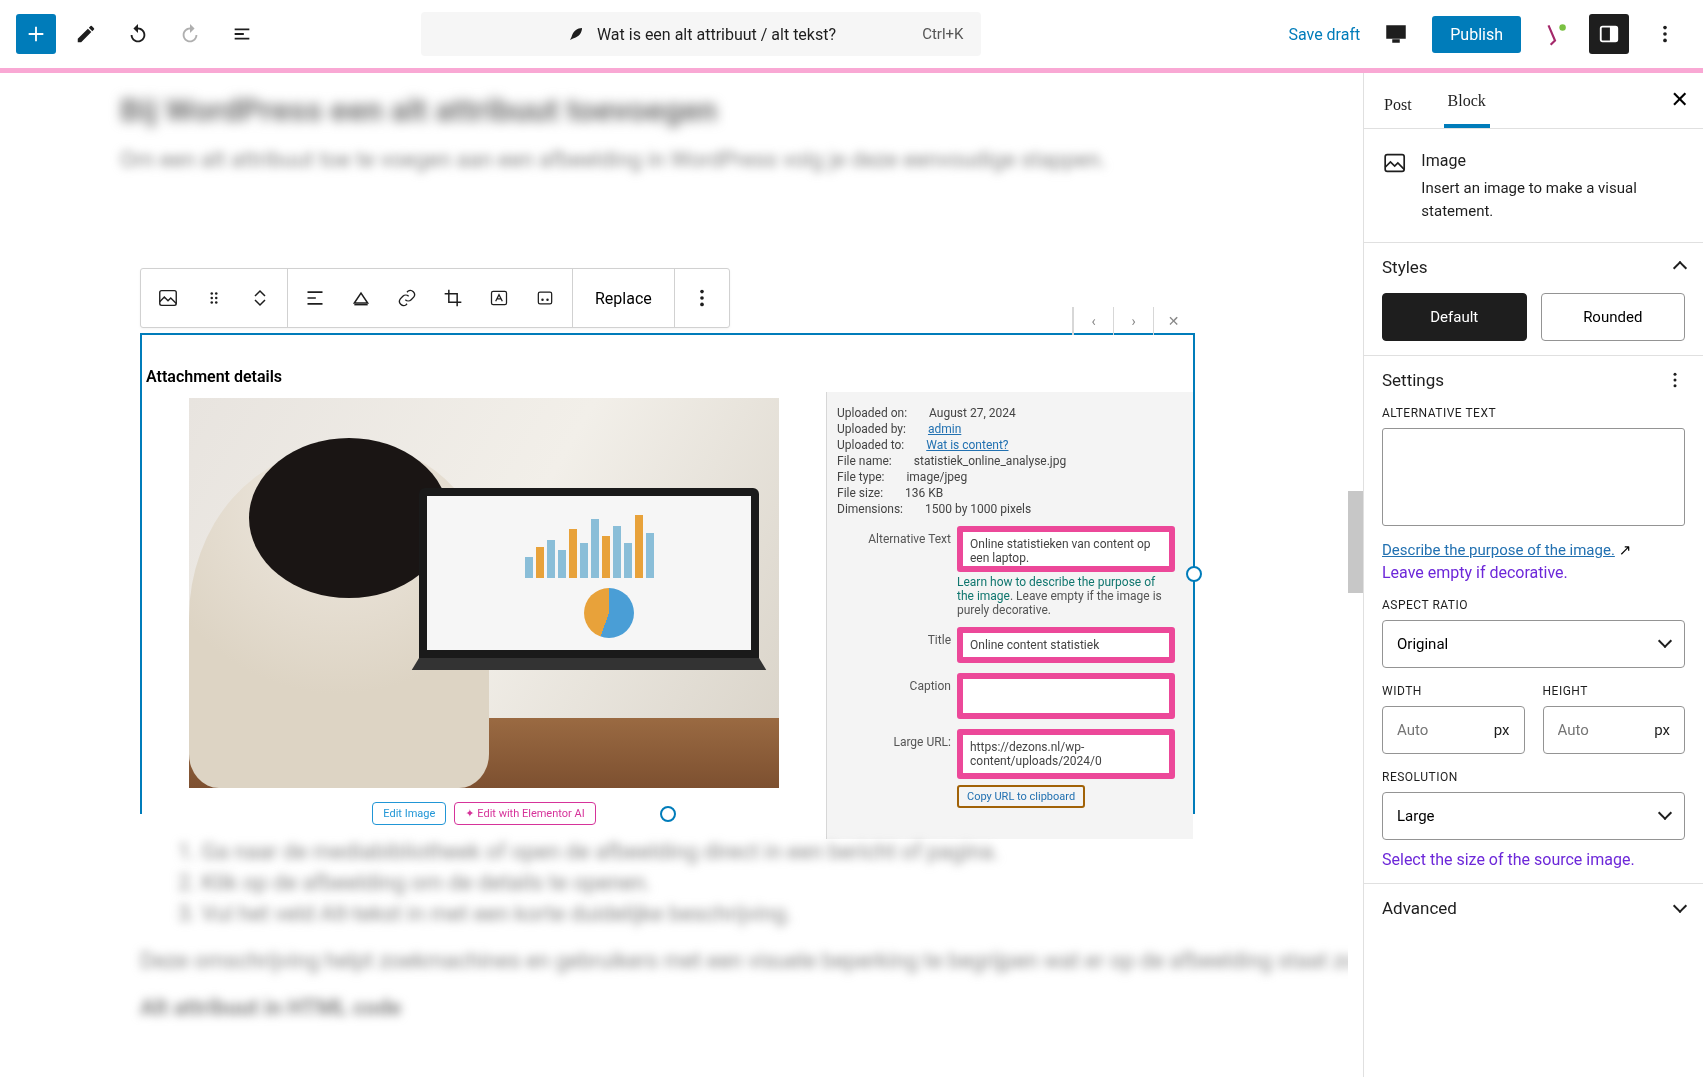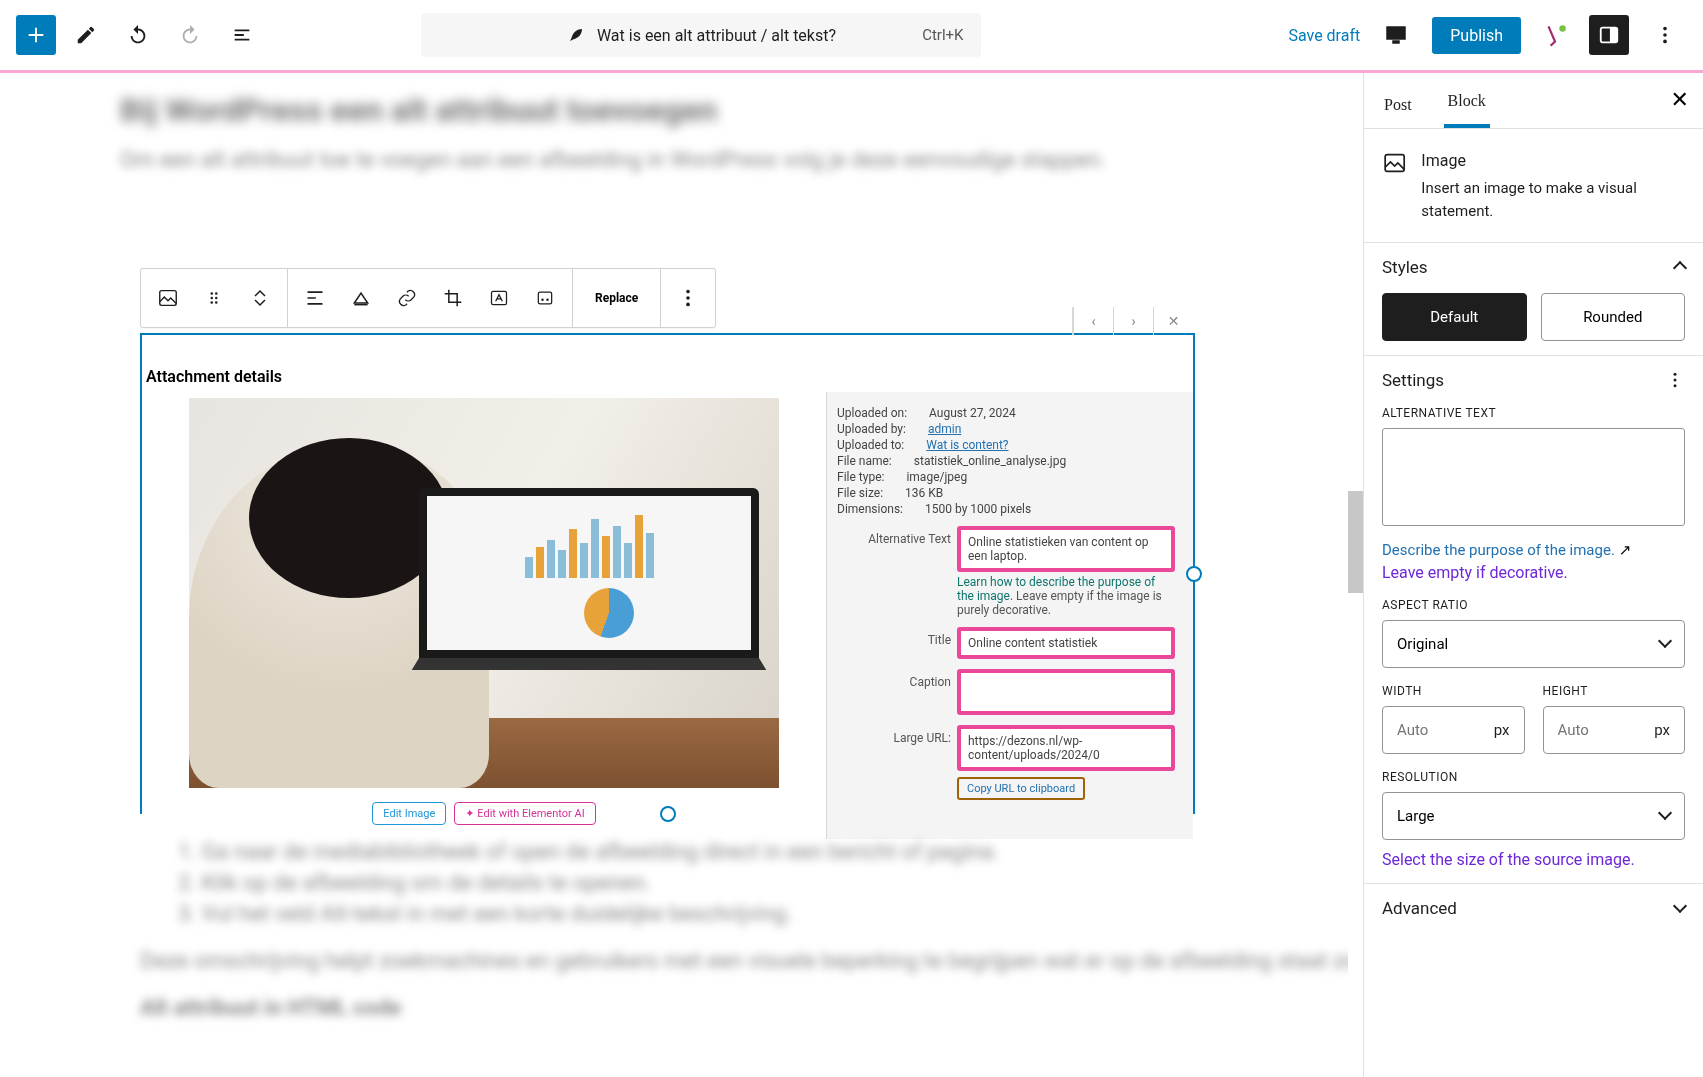--- a/index.html
+++ b/index.html
@@ -1,19 +1,19 @@
 <!DOCTYPE html>
 <html><head>
 <meta charset="utf-8">
 <style>
 * { margin: 0; padding: 0; box-sizing: border-box; font-family: -apple-system, BlinkMacSystemFont, "Segoe UI", Roboto, sans-serif; }
 body { background: #fff; width: 1703px; height: 1077px; overflow: hidden; position: relative; }
 
 
-.topbar { height: 73px; border-bottom: 3px solid #f9a8d4; display: flex; align-items: center; padding: 0 16px; gap: 8px; }
+.topbar { height: 73px; border-bottom: 5px solid #f9a8d4; display: flex; align-items: center; padding: 0 16px; gap: 8px; }
 .add-btn { width: 40px; height: 40px; background: #007cba; border-radius: 3px; display: flex; align-items: center; justify-content: center; cursor: pointer; }
 .add-btn svg { fill: #fff; }
 .top-icon-btn { width: 44px; height: 44px; display: flex; align-items: center; justify-content: center; cursor: pointer; border-radius: 3px; }
 .top-icon-btn.disabled { opacity: .35; cursor: default; }
 .doc-title-bar { margin-left: auto; margin-right: auto; width: 560px; height: 44px; background: #f6f6f6; border-radius: 4px; display: flex; align-items: center; justify-content: center; gap: 12px; position: relative; }
 .doc-title { font-size: 16px; color: #1e1e1e; }
 .shortcut { position: absolute; right: 18px; font-size: 15px; color: #555; }
 .top-right { display: flex; align-items: center; gap: 14px; margin-left: auto; }
 .save-draft { color: #007cba; font-size: 16px; cursor: pointer; }
 .publish-btn { background: #007cba; color: #fff; padding: 9px 18px; border-radius: 3px; font-size: 16px; cursor: pointer; border: none; }
@@ -29,21 +29,21 @@
 
 .blur-line { filter: blur(6px); color: #777; font-weight: 700; font-size: 32px; margin: 18px 0; white-space: nowrap; }
 .blur-para { filter: blur(5px); color: #888; font-size: 22px; margin: 12px 0; white-space: nowrap; }
 .blur-list { filter: blur(5px); color: #888; font-size: 22px; margin: 6px 0 6px 38px; white-space: nowrap; }
 
 
 .block-toolbar { position: absolute; top: 195px; left: 140px; background: #fff; border: 1px solid #d1d1d1; border-radius: 3px; display: flex; align-items: stretch; height: 60px; box-shadow: 0 1px 3px rgba(0,0,0,.05); }
 .bt-section { display: flex; align-items: center; border-right: 1px solid #d1d1d1; padding: 0 4px; }
 .bt-section:last-child { border-right: none; }
 .bt-btn { width: 46px; height: 100%; display: flex; flex-direction:column; align-items: center; justify-content: center; cursor: pointer; }
-.bt-replace { padding: 0 18px; font-size: 12px; height: 100%; display: flex; align-items: center; cursor: pointer; font-weight: bold; }
+.bt-replace { padding: 0 18px; font-size: 16px; height: 100%; display: flex; align-items: center; cursor: pointer; }
 
 
 .image-block { position: absolute; top: 260px; left: 140px; width: 1055px; height: 481px; border: 2px solid #007cba; background: #fff; }
 .ib-header { font-size: 16px; font-weight: 600; padding: 6px 4px; margin-top: 26px; }
 .ib-body { display: flex; height: calc(100% - 30px); }
 .ib-left { flex: 0 0 685px; border-right: 1px solid #d7d7d7; background:#fff; position:relative; display:flex; flex-direction:column; align-items:center; }
 .ib-right { flex: 1; background: #f4f4f4; padding: 12px 18px 12px 10px; font-size: 12px; color:#444; overflow:hidden;}
 .ib-navbtns { position:absolute; top:-28px; right:0; height:28px; display:flex; border-left:1px solid #d7d7d7; }
 .ib-nav { width:40px; height:28px; display:flex; align-items:center; justify-content:center; border-left:1px solid #d7d7d7; font-size:14px; color:#888;}
 .thumb { width: 590px; height: 390px; margin-top: 6px; background: linear-gradient(120deg,#e8e4df 0%, #f2efe9 50%, #d8d2c7 100%); position:relative; overflow:hidden;}
@@ -59,21 +59,21 @@
 .desk { position:absolute; bottom:0; left:0; right:0; height:70px; background: linear-gradient(#9a6a42, #7d5030); }
 .edit-btns { display:flex; gap:8px; margin-top:14px; }
 .ebtn { border:1px solid #2196d6; border-radius:4px; padding:4px 10px; font-size:11px; color:#2196d6; cursor:pointer;}
 .ebtn.pink { border-color:#d6339a; color:#d6339a;}
 
 .meta-row { display:flex; gap:22px; font-size:12px; margin:2px 0; }
 .meta-row .lbl{ color:#444;}
 .meta-row .lnk{ color:#2271b1; text-decoration:underline; }
 .form-row { display:flex; margin-top:10px; align-items:flex-start; gap:6px; }
 .form-row .flbl { width:114px; text-align:right; font-size:12px; color:#555; padding-top:6px;}
-.form-row .finput { flex:1; border:4px solid #ec4899; background:#fff; border-radius:3px; padding:5px 7px; font-size:12px; min-height:26px;}
+.form-row .finput { flex:1; border:6px solid #ec4899; background:#fff; border-radius:3px; padding:5px 7px; font-size:12px; min-height:26px;}
 .form-row .finput.tall { height:46px; }
 .helper { font-size:12px; margin-left:120px; margin-top:3px; color:#555;}
 .helper .lnk { color:#0f766e; }
 .copy-btn { border:2px solid #a16207; border-radius:3px; color:#2271b1; padding:3px 8px; font-size:11px; cursor:pointer; display:inline-block; margin-left:120px; margin-top:6px;}
 
 .resize-handle { position:absolute; width:16px; height:16px; border:2px solid #007cba; background:#fff; border-radius:50%; }
 .rh-right { right:-9px; top:calc(50% - 8px);}
 .rh-bottom { bottom:-10px; left:calc(50% - 8px);}
 
 .below-blurs { position:absolute; top:760px; left:140px; right:130px;}
@@ -87,21 +87,21 @@
 .sb-block-info { padding: 20px 18px; display:flex; gap:14px; border-bottom: 1px solid #e0e0e0;}
 .sb-block-info .txt { font-size:15px; line-height:1.5; color:#1e1e1e;}
 .sb-block-info .ttl { font-size:16px; margin-bottom:4px; }
 .sb-panel { border-bottom:1px solid #e0e0e0; padding:14px 18px;}
 .sb-panel-hdr { display:flex; align-items:center; justify-content:space-between; font-size:17px; color:#1e1e1e; cursor:pointer;}
 .style-btns { display:flex; gap:14px; margin-top:16px;}
 .style-btn { flex:1; height:48px; border:1px solid #949494; border-radius:4px; display:flex; align-items:center; justify-content:center; font-size:15px; cursor:pointer;}
 .style-btn.active { background:#1e1e1e; color:#fff; border-color:#1e1e1e;}
 .sb-lbl { font-size:12px; letter-spacing:.5px; color:#1e1e1e; text-transform:uppercase; margin:16px 0 8px;}
 .sb-textarea { width:100%; height:98px; border:1px solid #949494; border-radius:3px; resize:none; padding:8px; font-size:14px; }
-.sb-link { color:#2271b1; font-size:15px; cursor:pointer;}
+.sb-link { color:#2271b1; text-decoration:underline; font-size:15px; cursor:pointer;}
 .sb-help { font-size:16px; color:#6d28d9; margin-top:4px;}
 .sb-select { width:100%; height:48px; border:1px solid #949494; border-radius:4px; padding:0 14px; font-size:15px; display:flex; align-items:center; justify-content:space-between; cursor:pointer;}
 .sb-dims { display:flex; gap:18px; }
 .sb-dim { flex:1; }
 .sb-unit-input { display:flex; border:1px solid #949494; border-radius:4px; height:48px; align-items:center; padding:0 14px; justify-content:space-between;}
 .sb-unit-input input { border:none; outline:none; width:60px; font-size:15px; }
 .sb-unit-input .unit { font-size:15px; color:#1e1e1e;}
 .chev::after{content:""; display:inline-block; width:8px;height:8px; border-right:2px solid #1e1e1e; border-bottom:2px solid #1e1e1e; transform:rotate(45deg); margin-bottom:3px;}
 .chevup::after{content:""; display:inline-block; width:8px;height:8px; border-right:2px solid #1e1e1e; border-bottom:2px solid #1e1e1e; transform:rotate(-135deg); margin-top:5px;}
 </style>

